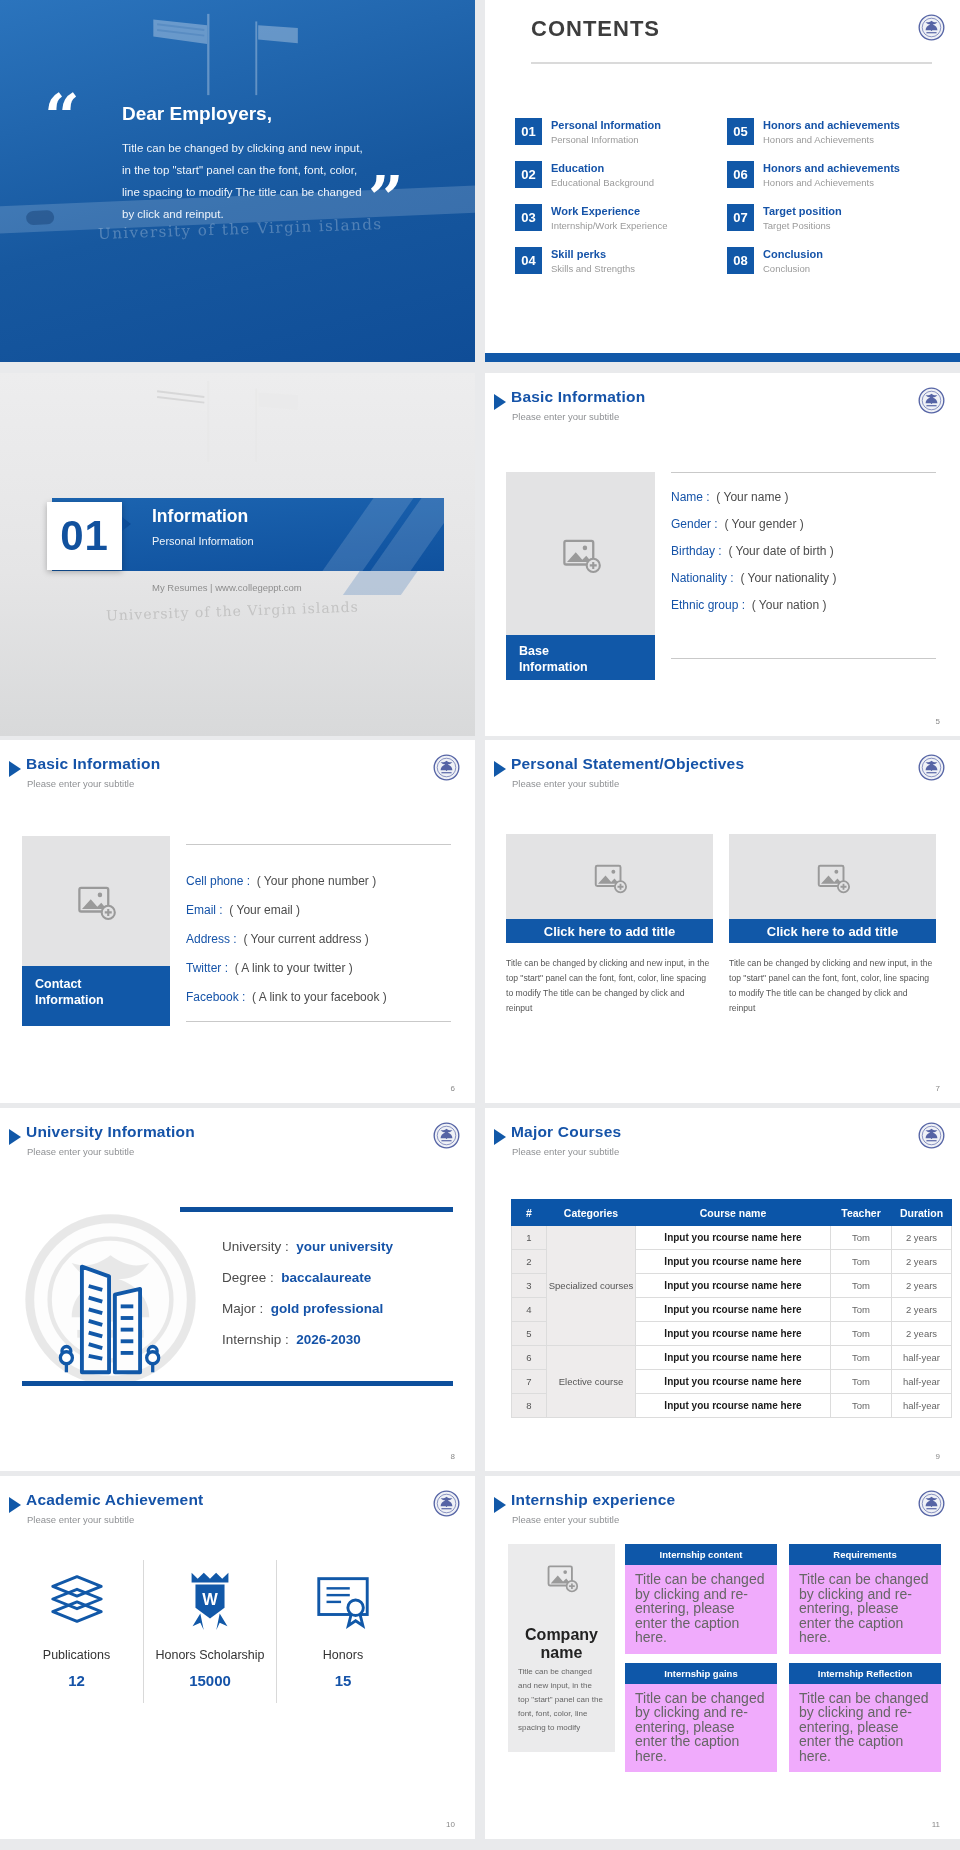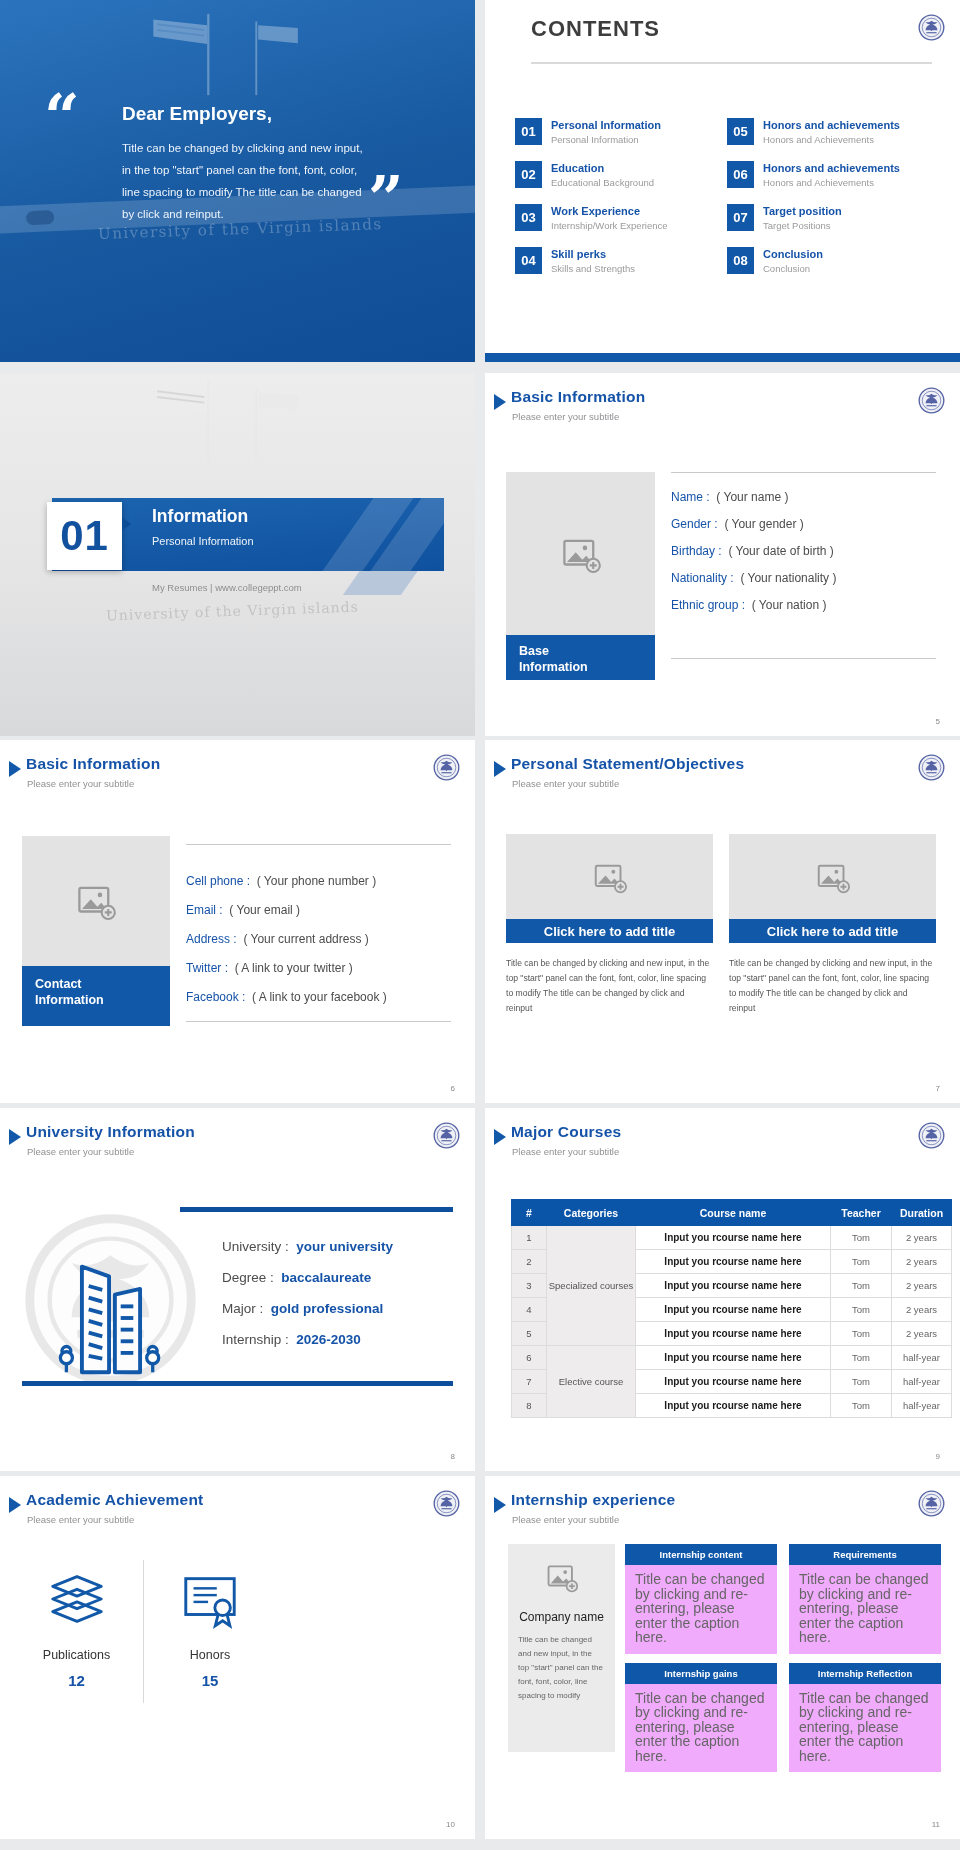--- a/index.html
+++ b/index.html
@@ -117,22 +117,22 @@
   .stats{position:absolute;left:10px;top:84px;width:400px;display:flex}
   .stat{width:133px;text-align:center;padding:4px 0 14px}
   .stat + .stat{border-left:1px solid #d9d9d9}
   .stat svg{width:62px;height:62px;margin-top:4px}
   .slab{margin-top:14px;font-size:12.5px;color:#333}
   .sval{margin-top:10px;font-size:15px;font-weight:700;color:var(--title)}
 
   
   .co-box{position:absolute;left:23px;top:68px;width:107px;height:208px;background:#ebebec;text-align:center}
   .co-box svg{width:34px;height:34px;margin-top:16px}
-  .co-name{margin-top:12px;font-size:12px;font-weight:400;color:#222}
-  .co-txt{margin:9px 10px 0;font-size:8px;line-height:14px;color:#666;text-align:left}
+  .co-name{margin-top:28px;font-size:16px;font-weight:700;color:#222}
+  .co-txt{margin:3px 10px 0;font-size:8px;line-height:14px;color:#666;text-align:left}
   .cards10{position:absolute;left:140px;top:68px;width:312px;display:grid;grid-template-columns:152px 152px;gap:9px 12px}
   .card10 .h{height:21px;background:#0e57a9;color:#fff;font-size:9.5px;font-weight:700;
     display:flex;align-items:center;justify-content:center}
   .card10 .b{background:#f0abfc;padding:7px 10px 9px;font-size:14px;line-height:14.5px;color:#666;min-height:68px}
 </style>
 </head>
 <body>
 
 <svg width="0" height="0" style="position:absolute" aria-hidden="true">
   <defs>
@@ -561,20 +561,27 @@
     <div class="stats">
       <div class="stat">
         <svg>
             <use href="#books"></use>
           </svg>
         <div class="slab">Publications</div>
         <div class="sval">12</div>
       </div>
       <div class="stat">
         <svg>
+            <use href="#medal"></use>
+          </svg>
+        <div class="slab">Honors Scholarship</div>
+        <div class="sval">15000</div>
+      </div>
+      <div class="stat">
+        <svg>
             <use href="#cert"></use>
           </svg>
         <div class="slab">Honors</div>
         <div class="sval">15</div>
       </div>
     </div>
     <div class="pg">10</div>
   </section>
 
   <section class="slide pos-r5r">

